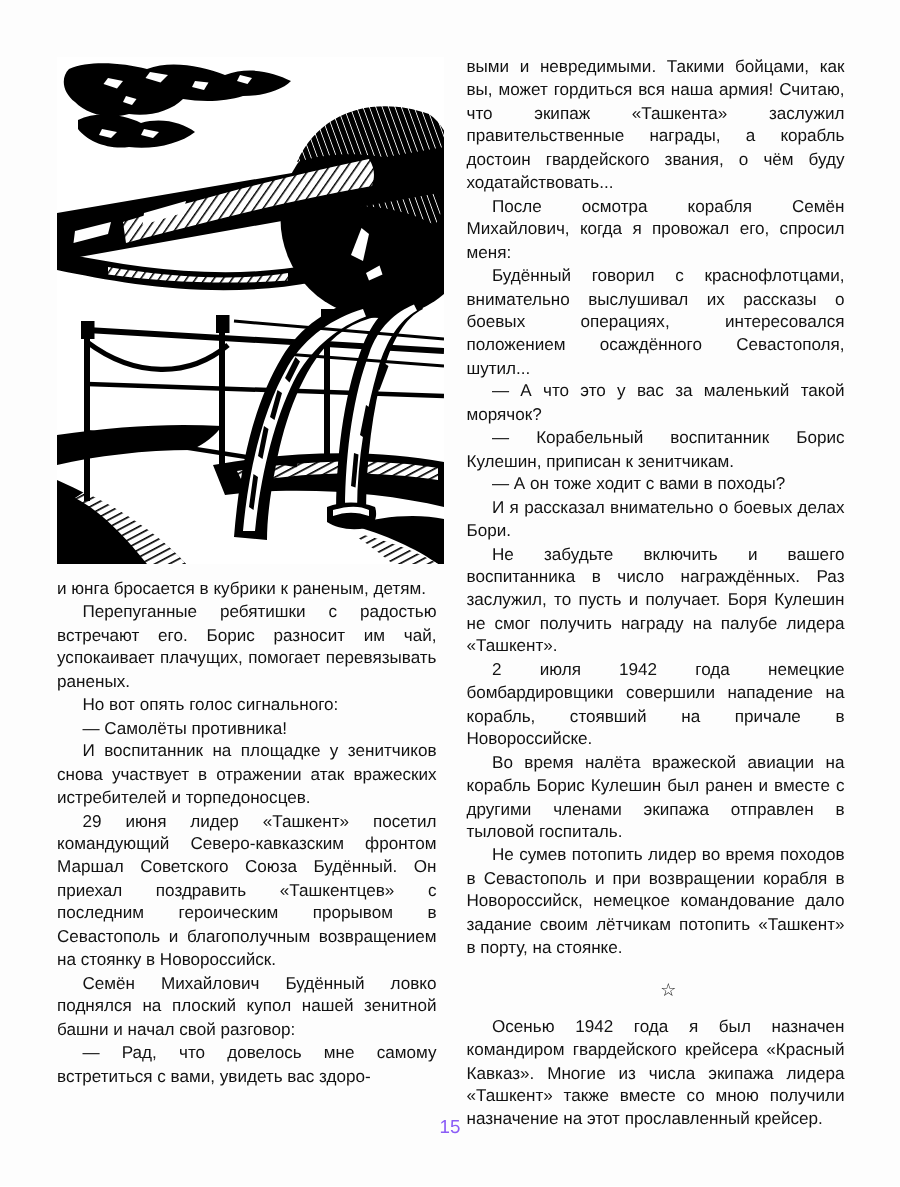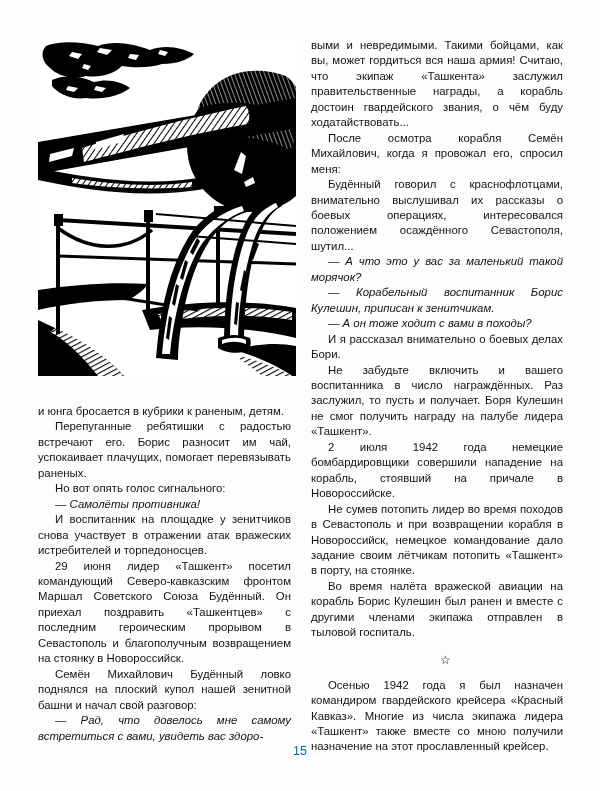--- a/index.html
+++ b/index.html
@@ -35,54 +35,54 @@
     position: absolute;
     font-size: 11.4px;
     line-height: 15.45px;
     text-align: justify;
     text-justify: inter-word;
     color: #121212;
     -webkit-font-smoothing: none;
   }
   #col-left {
     left: 38px;
-    top: 404px;
+    top: 386px;
     width: 253px;
   }
   #col-right {
     left: 311px;
     top: 38px;
     width: 252px;
   }
   .col p {
     margin: 0;
     text-indent: 17px;
     hyphens: manual;
   }
   .col p.noindent { text-indent: 0; }
-  .col p.dash { text-indent: 17px; font-style: italic; }
+  .col p.dash { text-indent: 17px; }
 
   .sep-star {
     margin: 0;
     padding: 12px 0 11px 0;
     text-align: center;
     text-indent: 0;
     font-size: 12px;
     line-height: 14px;
     letter-spacing: 0;
   }
 
   #page-number {
     position: absolute;
     left: 0;
     top: 744px;
     width: 600px;
     text-align: center;
     font-size: 12.5px;
-    color: #0369a1;
+    color: #8b5cf6;
   }
 </style>
 </head>
 <body>
 
 <div id="page">
 
   <div id="illustration">
     <svg viewBox="0 0 258 338" preserveAspectRatio="none" xmlns="http://www.w3.org/2000/svg">
       <defs>
@@ -220,22 +220,22 @@
   <div id="col-right" class="col">
     <p class="noindent">выми и невредимыми. Такими бойцами, как вы, может гордиться вся наша армия! Считаю, что экипаж «Ташкента» заслужил правительственные награды, а корабль достоин гвардейского звания, о чём буду ходатайствовать...</p>
     <p>После осмотра корабля Семён Михайлович, когда я провожал его, спросил меня:</p>
     <p>Будённый говорил с краснофлотцами, внимательно выслушивал их рассказы о боевых операциях, интересовался положением осаждённого Севастополя, шутил...</p>
     <p class="dash">— А что это у вас за маленький такой морячок?</p>
     <p class="dash">— Корабельный воспитанник Борис Кулешин, приписан к зенитчикам.</p>
     <p class="dash">— А он тоже ходит с вами в походы?</p>
     <p>И я рассказал внимательно о боевых делах Бори.</p>
     <p>Не забудьте включить и вашего воспитанника в число награждённых. Раз заслужил, то пусть и получает. Боря Кулешин не смог получить награду на палубе лидера «Ташкент».</p>
     <p>2 июля 1942 года немецкие бомбардировщики совершили нападение на корабль, стоявший на причале в Новороссийске.</p>
+    <p>Во время налёта вражеской авиации на корабль Борис Кулешин был ранен и вместе с другими членами экипажа отправлен в тыловой госпиталь.</p>
     <p>Не сумев потопить лидер во время походов в Севастополь и при возвращении корабля в Новороссийск, немецкое командование дало задание своим лётчикам потопить «Ташкент» в порту, на стоянке.</p>
-    <p>Во время налёта вражеской авиации на корабль Борис Кулешин был ранен и вместе с другими членами экипажа отправлен в тыловой госпиталь.</p>
 
     <p class="sep-star">☆</p>
 
     <p>Осенью 1942 года я был назначен командиром гвардейского крейсера «Красный Кавказ». Многие из числа экипажа лидера «Ташкент» также вместе со мною получили назначение на этот прославленный крейсер.</p>
   </div>
 
   <div id="page-number">15</div>
 
 </div>
 

